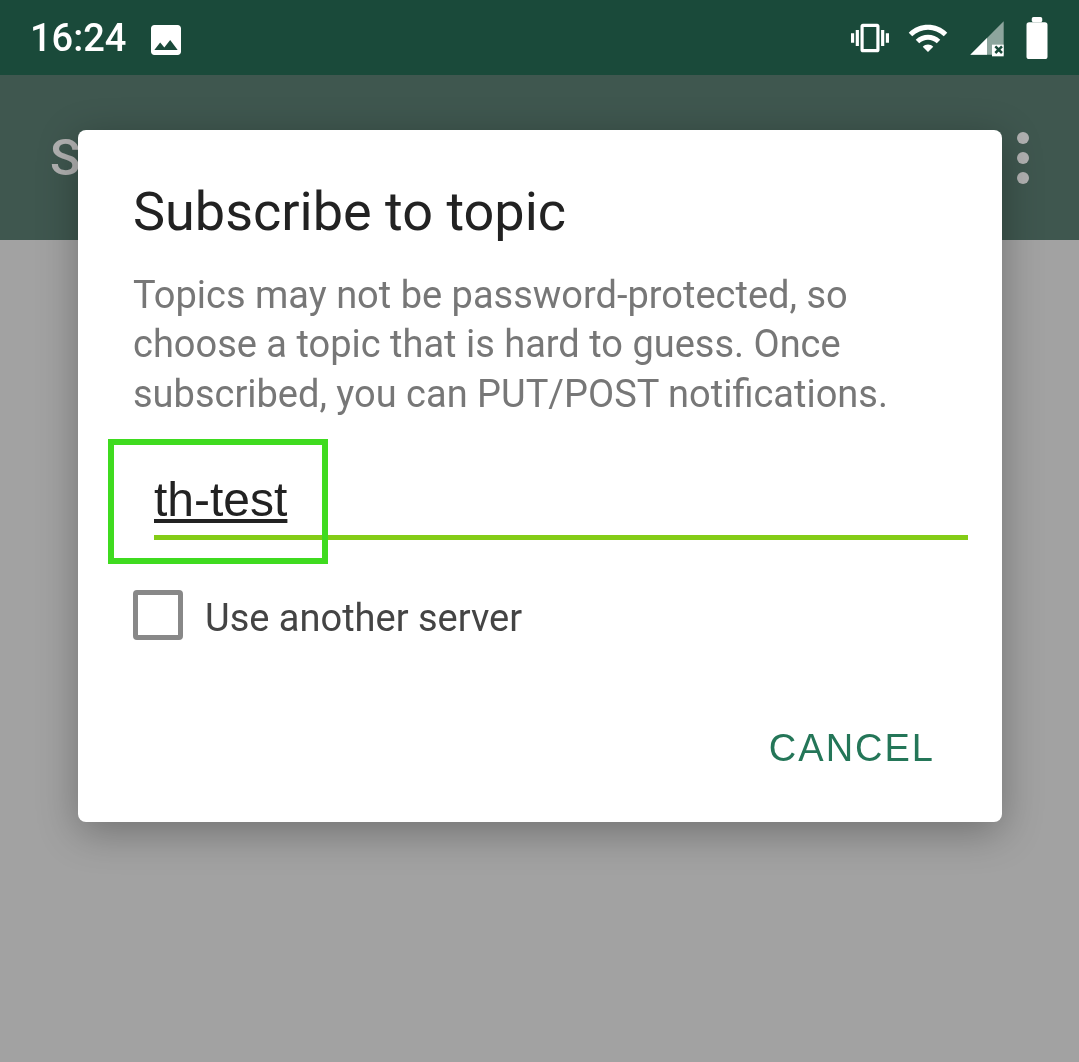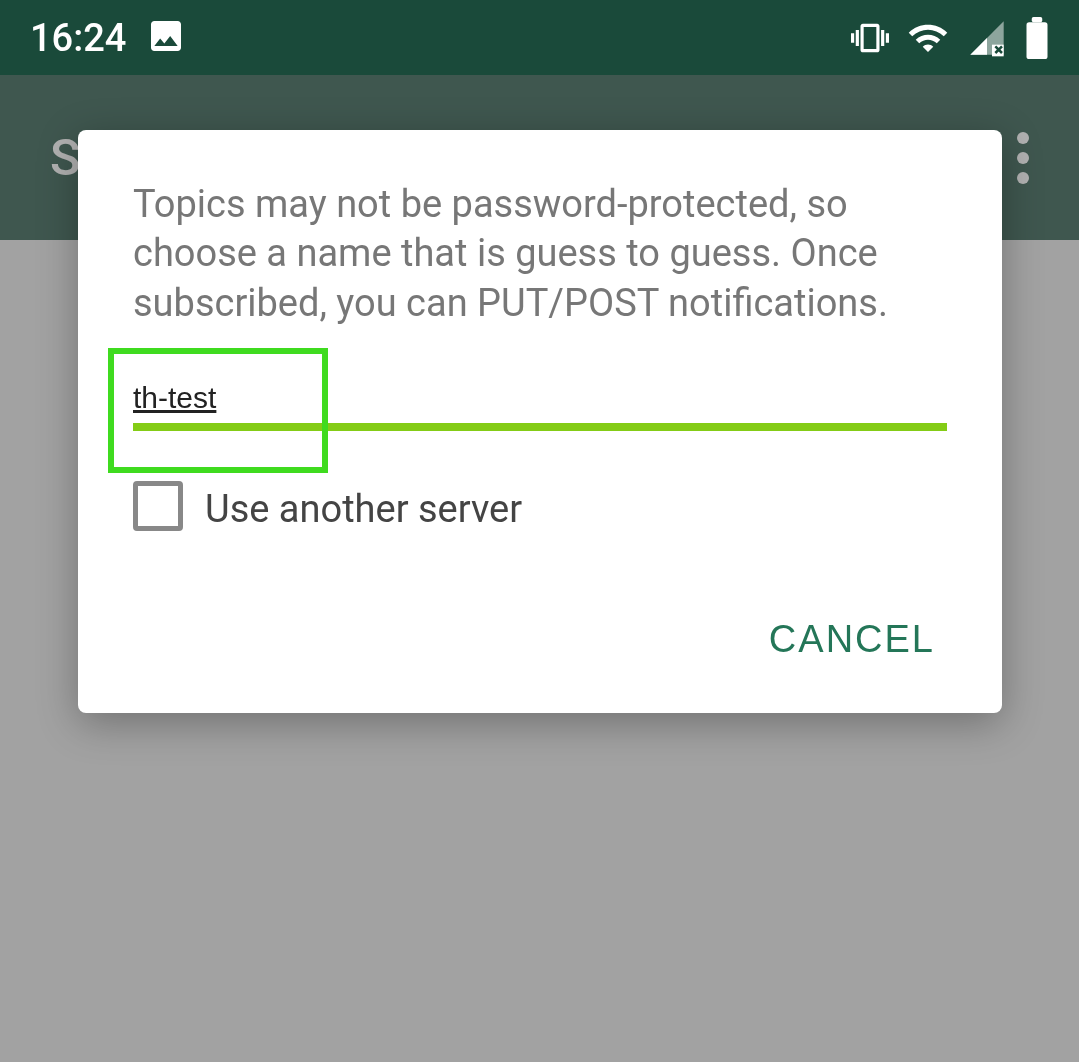--- a/index.html
+++ b/index.html
@@ -19,21 +19,21 @@
       background: #1a4a3a;
       height: 75px;
       display: flex;
       align-items: center;
       justify-content: space-between;
       padding: 0 30px;
       color: white;
     }
     .status-left {
       display: flex;
-      align-items: flex-start;
+      align-items: flex-end;
       gap: 20px;
     }
     .status-time {
       font-size: 38px;
       font-weight: 500;
     }
     .status-right {
       display: flex;
       align-items: center;
       gap: 18px;
@@ -104,27 +104,28 @@
       top: -25px;
       left: -25px;
       width: 220px;
       height: 125px;
       border: 6px solid #3fdb1f;
       pointer-events: none;
     }
     .topic-input {
       width: 100%;
       border: none;
-      border-bottom: 8px solid #84cc16;
-      font-size: 30px;
+      border-bottom: 5px solid #84cc16;
+      font-size: 48px;
       padding: 8px 0;
       outline: none;
       background: transparent;
       color: #222;
       text-decoration: underline;
+      margin-left: 21px;
     }
     .checkbox-row {
       display: flex;
       align-items: flex-end;
       gap: 22px;
       margin-bottom: 55px;
     }
     .checkbox {
       width: 50px;
       height: 50px;
@@ -204,21 +205,22 @@
   <div class="more-dots">
     <div class="dot"></div>
     <div class="dot"></div>
     <div class="dot"></div>
   </div>
 </div>
 
 <div class="overlay"></div>
 
 <div class="dialog">
-  <p class="dialog-description">Topics may not be password-protected, so choose a name that is guess to guess. Once subscribed, you can PUT/POST notifications.</p>
+  <h1 class="dialog-title">Subscribe to topic</h1>
+  <p class="dialog-description">Topics may not be password-protected, so choose a topic that is hard to guess. Once subscribed, you can PUT/POST notifications.</p>
 
   <div class="input-container">
     <div class="input-highlight"></div>
     <input type="text" class="topic-input" value="th-test" style="">
   </div>
 
   <div class="checkbox-row">
     <div class="checkbox"></div>
     <span class="checkbox-label">Use another server</span>
   </div>

